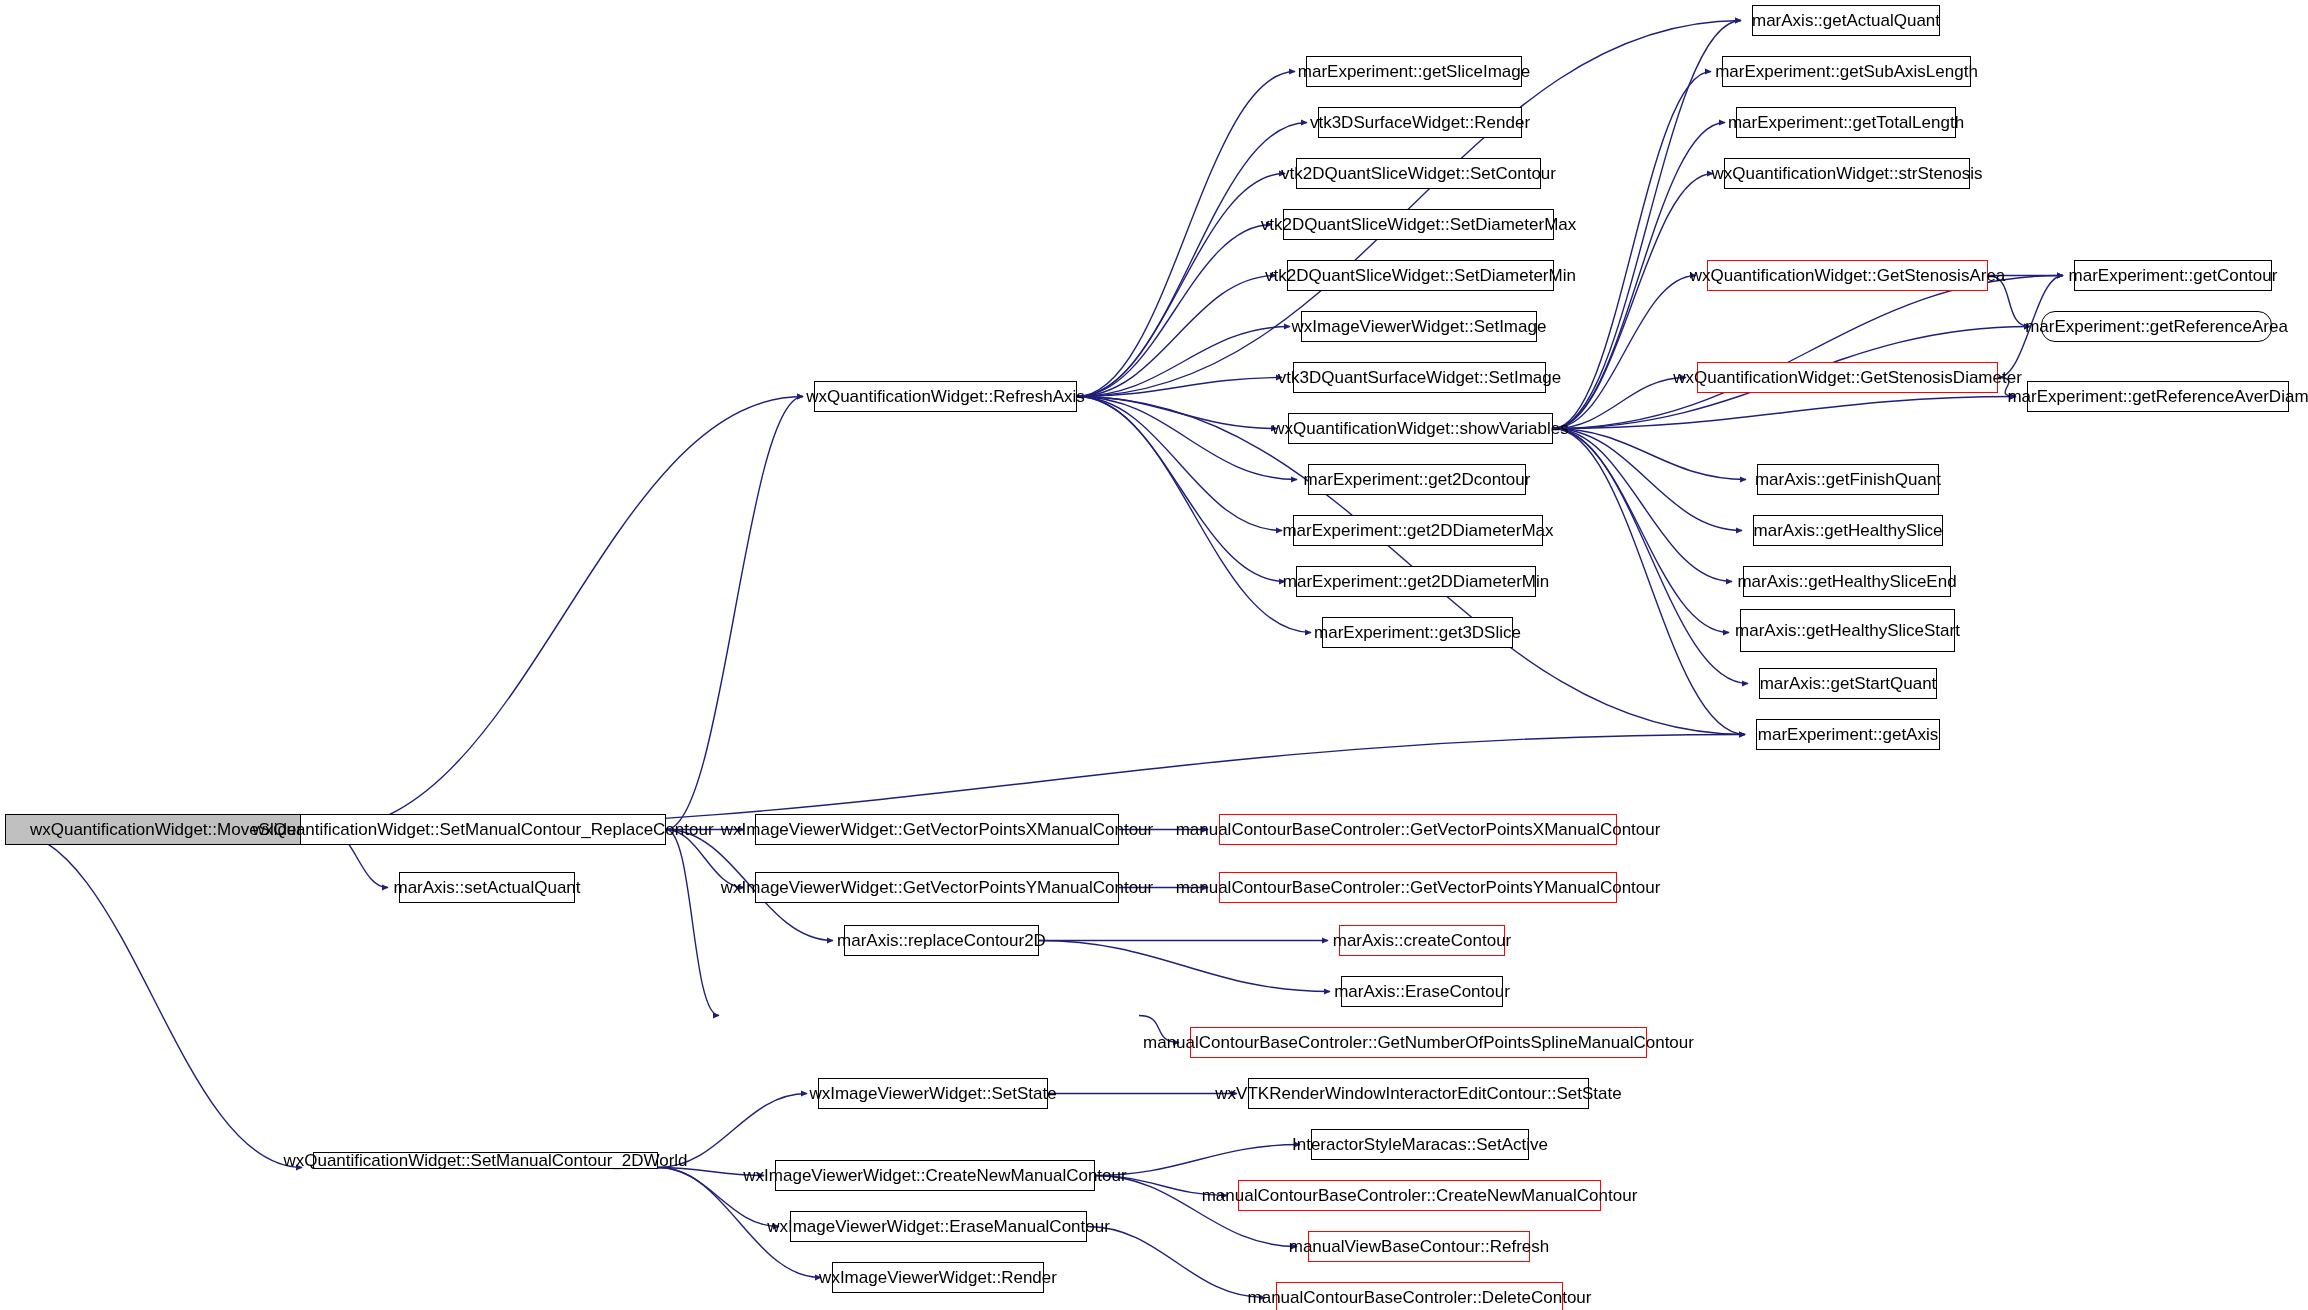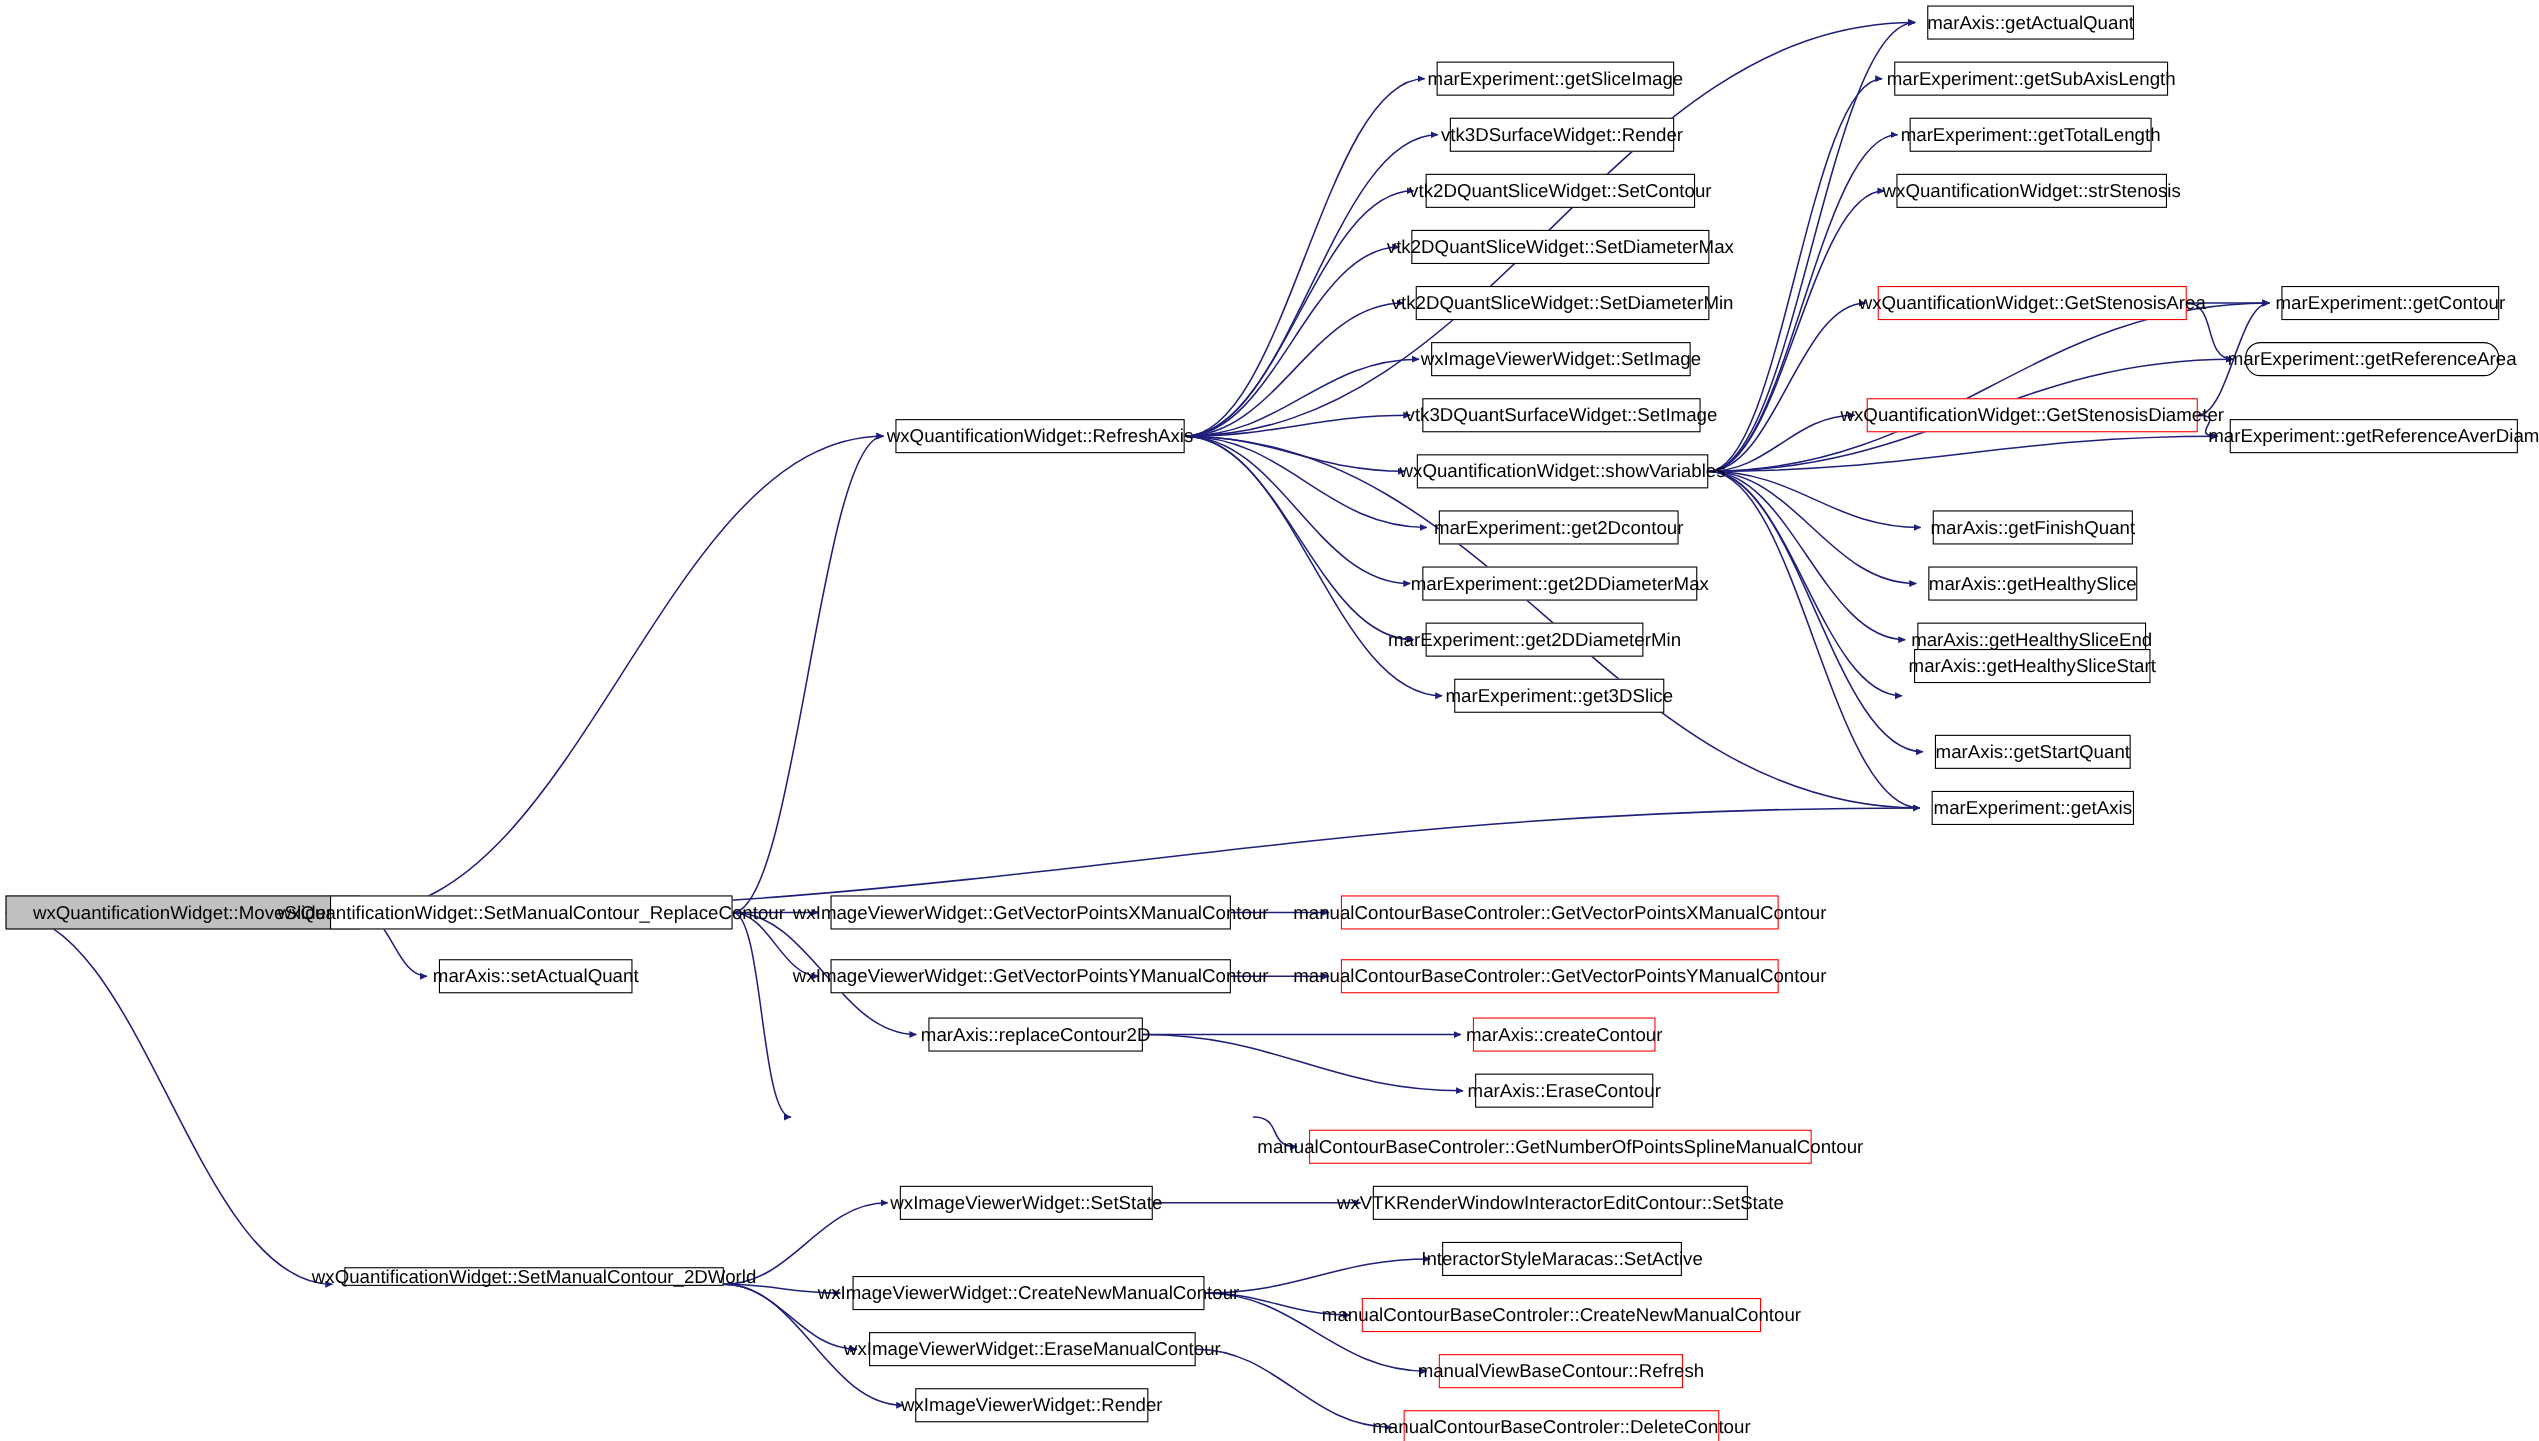--- a/index.html
+++ b/index.html
@@ -157,21 +157,21 @@
     </div>
     <div class="node" style="left: 1288px; top: 413px; width: 265px; height: 31px;">
       <span class="node-label">wxQuantificationWidget::showVariables</span>
     </div>
     <div class="node" style="left: 1308px; top: 464px; width: 218px; height: 31px;">
       <span class="node-label">marExperiment::get2Dcontour</span>
     </div>
     <div class="node" style="left: 1293px; top: 515px; width: 250px; height: 31px;">
       <span class="node-label">marExperiment::get2DDiameterMax</span>
     </div>
-    <div class="node" style="left: 1296px; top: 566px; width: 198px; height: 31px;">
+    <div class="node" style="left: 1296px; top: 566px; width: 240px; height: 31px;">
       <span class="node-label">marExperiment::get2DDiameterMin</span>
     </div>
     <div class="node" style="left: 1322px; top: 617px; width: 191px; height: 31px;">
       <span class="node-label">marExperiment::get3DSlice</span>
     </div>
     <div class="node" style="left: 1752px; top: 5px; width: 188px; height: 31px;">
       <span class="node-label">marAxis::getActualQuant</span>
     </div>
     <div class="node" style="left: 1722px; top: 56px; width: 249px; height: 31px;">
       <span class="node-label">marExperiment::getSubAxisLength</span>
@@ -199,21 +199,21 @@
     </div>
     <div class="node" style="left: 1757px; top: 464px; width: 182px; height: 31px;">
       <span class="node-label">marAxis::getFinishQuant</span>
     </div>
     <div class="node" style="left: 1753px; top: 515px; width: 190px; height: 31px;">
       <span class="node-label">marAxis::getHealthySlice</span>
     </div>
     <div class="node" style="left: 1743px; top: 566px; width: 208px; height: 31px; align-items: center;">
       <span class="node-label">marAxis::getHealthySliceEnd</span>
     </div>
-    <div class="node" style="left: 1740px; top: 590px; width: 215px; height: 31px;">
+    <div class="node" style="left: 1740px; top: 609px; width: 215px; height: 43px;">
       <span class="node-label">marAxis::getHealthySliceStart</span>
     </div>
     <div class="node" style="left: 1759px; top: 668px; width: 178px; height: 31px;">
       <span class="node-label">marAxis::getStartQuant</span>
     </div>
     <div class="node" style="left: 1756px; top: 719px; width: 184px; height: 31px;">
       <span class="node-label">marExperiment::getAxis</span>
     </div>
     <div class="node" style="left: 755px; top: 814px; width: 364px; height: 31px;">
       <span class="node-label">wxImageViewerWidget::GetVectorPointsXManualContour</span>

